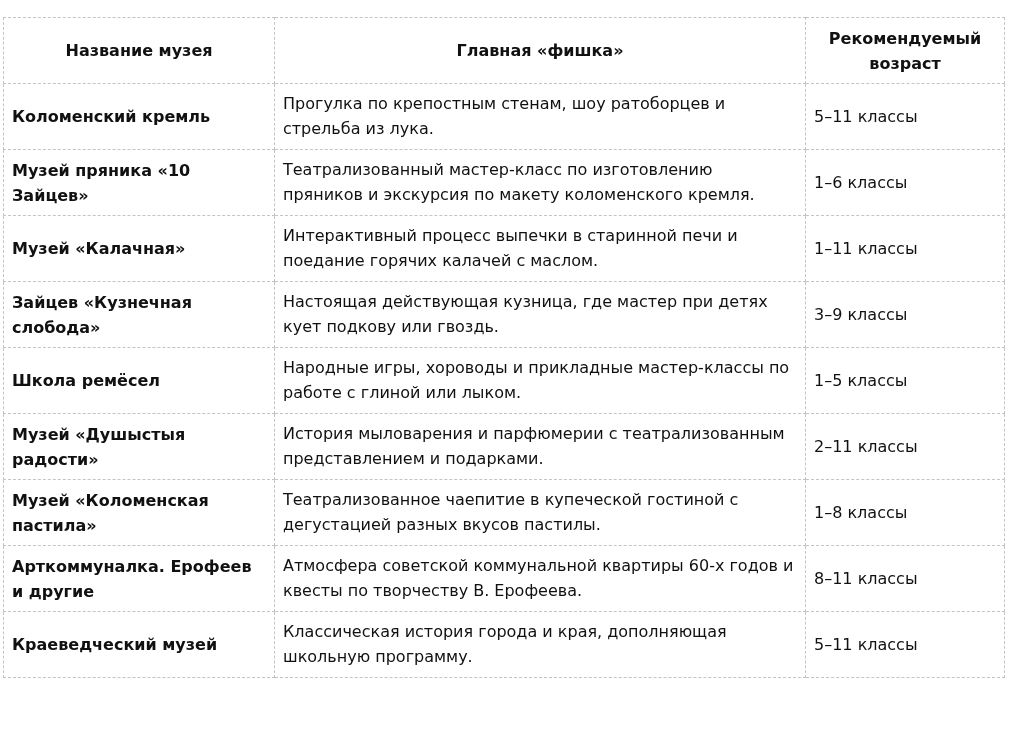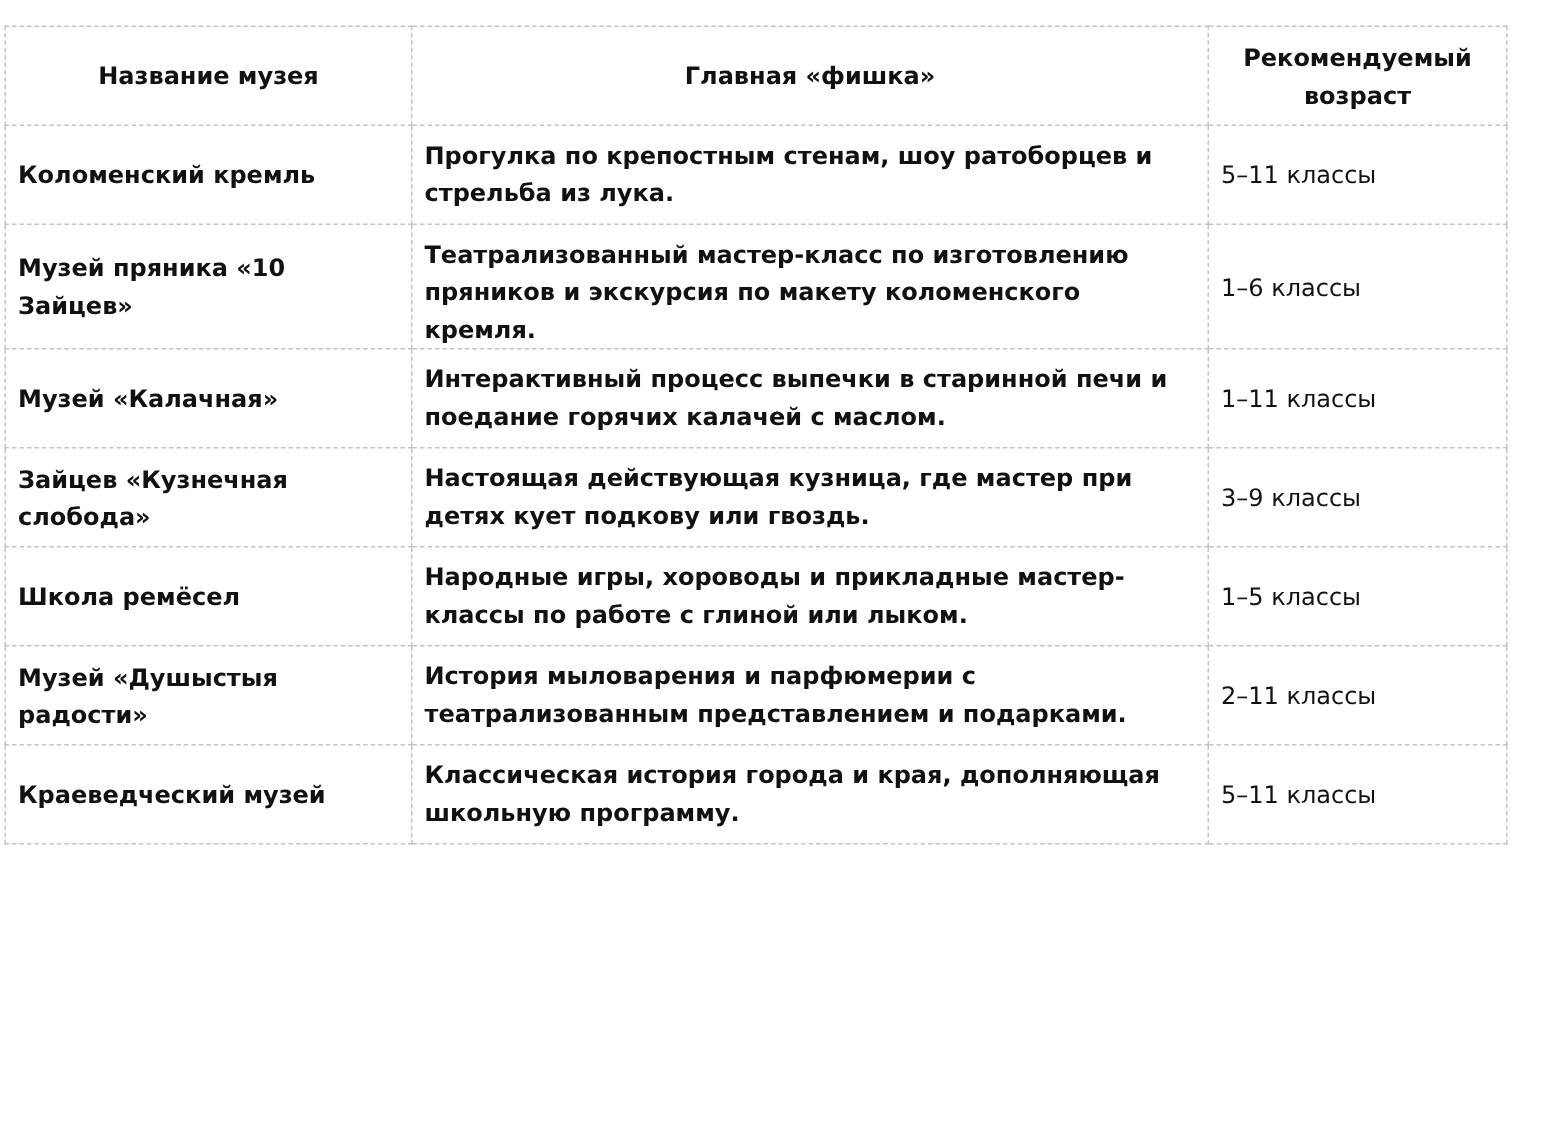--- a/index.html
+++ b/index.html
@@ -6,21 +6,21 @@
     body { width: 1030px; height: 754px; overflow: hidden; font-family: "DejaVu Sans", "Liberation Sans", sans-serif; color: #111; }
     .wrap { position: absolute; left: 3px; top: 17px; }
     table { border-collapse: collapse; table-layout: fixed; width: 1001px; }
     col.c1 { width: 271px; }
     col.c2 { width: 531px; }
     col.c3 { width: 199px; }
     th, td { border: 1px dashed #c4c4c4; vertical-align: middle; font-size: 16px; line-height: 25px; }
     th { font-weight: bold; text-align: center; height: 65px; padding: 0 8px; font-size: 16px; }
     td { padding: 0 8px; height: 65px; }
     td.name { font-weight: bold; }
-    td.desc { vertical-align: top; padding-top: 7px; height: 58px; font-weight: bold; }
+    td.desc { vertical-align: top; padding-top: 7px; height: 58px; }
     td.age { }
   </style>
 </head>
 <body>
 
 <div class="wrap">
   <table>
     <colgroup>
         <col class="c1">
         <col class="c2">
@@ -58,19 +58,29 @@
         <td class="name">Школа ремёсел</td>
         <td class="desc">Народные игры, хороводы и прикладные мастер-классы по работе с глиной или лыком.</td>
         <td class="age">1–5 классы</td>
       </tr>
       <tr>
         <td class="name">Музей «Душыстыя радости»</td>
         <td class="desc">История мыловарения и парфюмерии с театрализованным представлением и подарками.</td>
         <td class="age">2–11 классы</td>
       </tr>
       <tr>
+        <td class="name">Музей «Коломенская пастила»</td>
+        <td class="desc">Театрализованное чаепитие в купеческой гостиной с дегустацией разных вкусов пастилы.</td>
+        <td class="age">1–8 классы</td>
+      </tr>
+      <tr>
+        <td class="name">Арткоммуналка. Ерофеев и другие</td>
+        <td class="desc">Атмосфера советской коммунальной квартиры 60-х годов и квесты по творчеству В. Ерофеева.</td>
+        <td class="age">8–11 классы</td>
+      </tr>
+      <tr>
         <td class="name">Краеведческий музей</td>
         <td class="desc">Классическая история города и края, дополняющая школьную программу.</td>
         <td class="age">5–11 классы</td>
       </tr>
     </tbody>
   </table>
 </div>
 
 </body></html>

